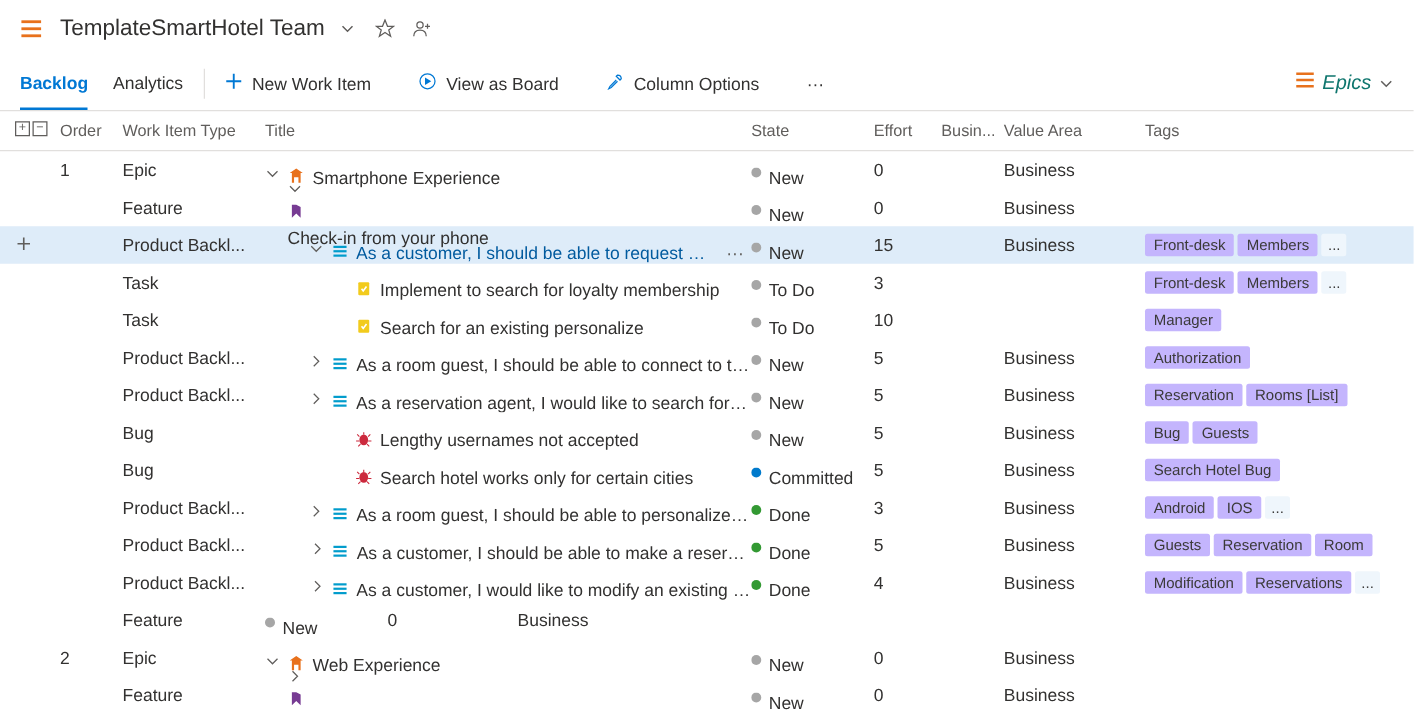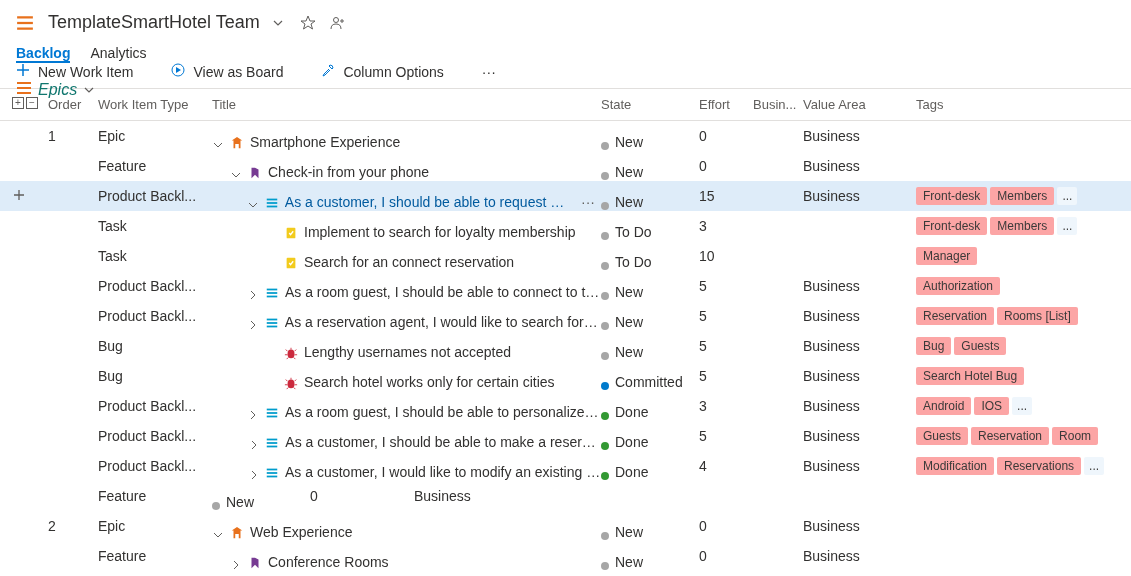--- a/index.html
+++ b/index.html
@@ -2,21 +2,21 @@
 <html><head>
 <meta charset="utf-8">
 <style>
 * { margin: 0; padding: 0; box-sizing: border-box; }
 body { font-family: "Segoe UI", -apple-system, sans-serif; font-size: 14px; color: #323130; background: #fff; width: 1131px; }
 .header { display: flex; align-items: center; padding: 12px 16px; gap: 12px; }
 .header-icon { width: 20px; display: flex; align-items: center; }
 .team-name { font-size: 18px; font-weight: 400; }
 .header-actions { display: flex; gap: 14px; margin-left: 4px; }
 .icon-btn { background: none; border: none; cursor: pointer; color: #605e5c; display: flex; align-items: center; font-size: 14px; }
-.toolbar { display: flex; align-items: flex-start; padding: 0 16px; border-bottom: 1px solid #e1dfdd; height: 44px; flex-direction: column; }
+.toolbar { display: flex; align-items: center; padding: 0 16px; border-bottom: 1px solid #e1dfdd; height: 44px; }
 .tabs { display: flex; gap: 20px; height: 100%; }
 .tab { display: flex; align-items: center; height: 100%; border-bottom: 2px solid transparent; cursor: pointer; font-size: 14px; color: #323130; }
 .tab.active { border-bottom-color: #0078d4; font-weight: 600; color: #0078d4; }
 .divider { width: 1px; height: 24px; background: #e1dfdd; margin: 0 16px; }
 .toolbar-actions { display: flex; gap: 38px; align-items: center; }
 .toolbar-btn { display: flex; align-items: center; gap: 8px; background: none; border: none; cursor: pointer; font-size: 14px; color: #323130; }
 .toolbar-btn .ic { color: #0078d4; }
 .spacer { flex: 1; }
 .epics-btn { display: flex; align-items: center; gap: 6px; color: #0f766e; background: none; border: none; cursor: pointer; font-size: 16px; font-style: italic; }
 .epics-btn .ep-ic { color: #e8711c; }
@@ -28,36 +28,36 @@
 .col-title { width: 389px; }
 .col-state { width: 98px; }
 .col-effort { width: 54px; }
 .col-busin { width: 50px; }
 .col-value { width: 101px; }
 .col-tags { flex: 1; margin-left: 12px; }
 .row { display: flex; align-items: center; height: 30px; font-size: 14px; }
 .row.selected { background: #deecf9; }
 .row .col-ctrl { color: #605e5c; }
 .row .col-order { color: #323130; }
-.tcell { display: flex; align-items: flex-end; gap: 6px; overflow: hidden; white-space: nowrap; margin-top: 12px; }
+.tcell { display: flex; align-items: flex-start; gap: 6px; overflow: hidden; white-space: nowrap; margin-top: 12px; }
 .indent-0 { padding-left: 0; }
-.indent-1 { padding-left: 18px; }
+.indent-1 { padding-left: 18px; flex-direction: column; }
 .indent-2 { padding-left: 36px; }
 .indent-3 { padding-left: 54px; }
 .chev { width: 12px; display: inline-flex; justify-content: center; color: #605e5c; font-size: 12px; cursor: pointer; }
 .no-chev { width: 12px; display: inline-block; }
 .wi-icon { width: 14px; height: 14px; display: inline-flex; align-items: center; justify-content: center; font-size: 12px; }
 .title-link { color: #005a9e; cursor: pointer; text-overflow: ellipsis; overflow: hidden; }
 .title-text { color: #323130; text-overflow: ellipsis; overflow: hidden; }
 .state-dot { width: 8px; height: 8px; border-radius: 50%; display: inline-block; }
 .dot-new { background: #a6a6a6; }
 .dot-todo { background: #a6a6a6; }
 .dot-committed { background: #007acc; }
 .dot-done { background: #339933; }
-.tag { display: inline-block; background: #fca5a5; color: #3b3a39; font-size: 12px; padding: 2px 7px; border-radius: 2px; margin-right: 3px; }
+.tag { display: inline-block; background: #c4b5fd; color: #3b3a39; font-size: 12px; padding: 2px 7px; border-radius: 2px; margin-right: 3px; }
 .tag-more { display: inline-block; background: #eff6fc; color: #3b3a39; font-size: 12px; padding: 2px 5px; border-radius: 2px; }
 .row-actions { color: #605e5c; padding: 0 6px; cursor: pointer; }
 .plus-box { width: 12px; height: 12px; border: 1px solid #605e5c; display: inline-flex; align-items: center; justify-content: center; font-size: 10px; line-height: 1; }
 </style>
 </head>
 <body>
 
 <div class="header">
   <span class="header-icon">
     <svg width="18" height="18" viewBox="0 0 16 16">
@@ -259,21 +259,21 @@
         <div class="col-order"></div>
         <div class="col-type">Task</div>
         <div class="col-title tcell indent-3">
           <span class="no-chev"></span>
           <span class="wi-icon">
             <svg width="14" height="14" viewBox="0 0 16 16">
               <rect x="3" y="2" width="10" height="12" rx="1" fill="#f2cb1d"></rect>
               <path d="M6 8 L7.5 10 L10.5 6" stroke="#fff" stroke-width="1.5" fill="none"></path>
             </svg>
           </span>
-          <span class="title-text">Search for an connect reservation</span>
+          <span class="title-text">Search for an existing personalize</span>
         </div>
         <div class="col-state tcell">
           <span class="state-dot dot-todo"></span>
           <span>To Do</span>
         </div>
         <div class="col-effort">10</div>
         <div class="col-busin"></div>
         <div class="col-value"></div>
         <div class="col-tags"><span class="tag">Manager</span></div>
       </div>

